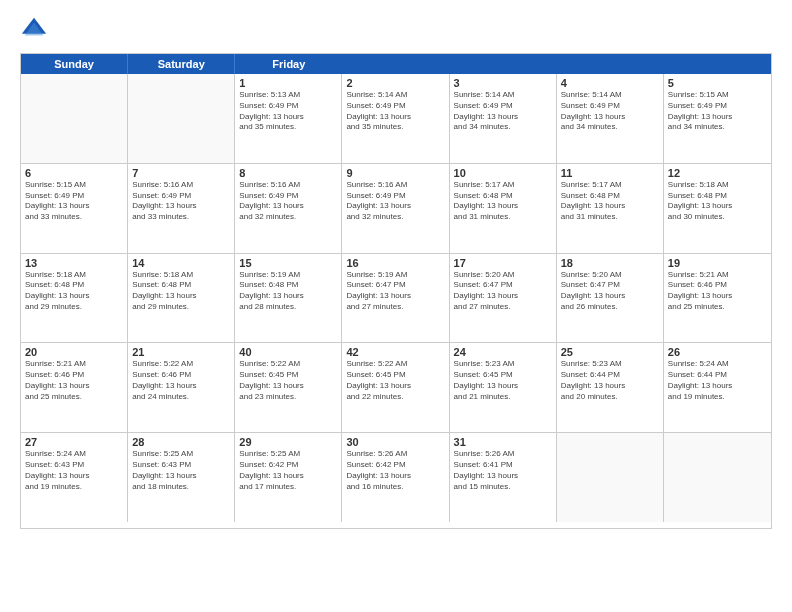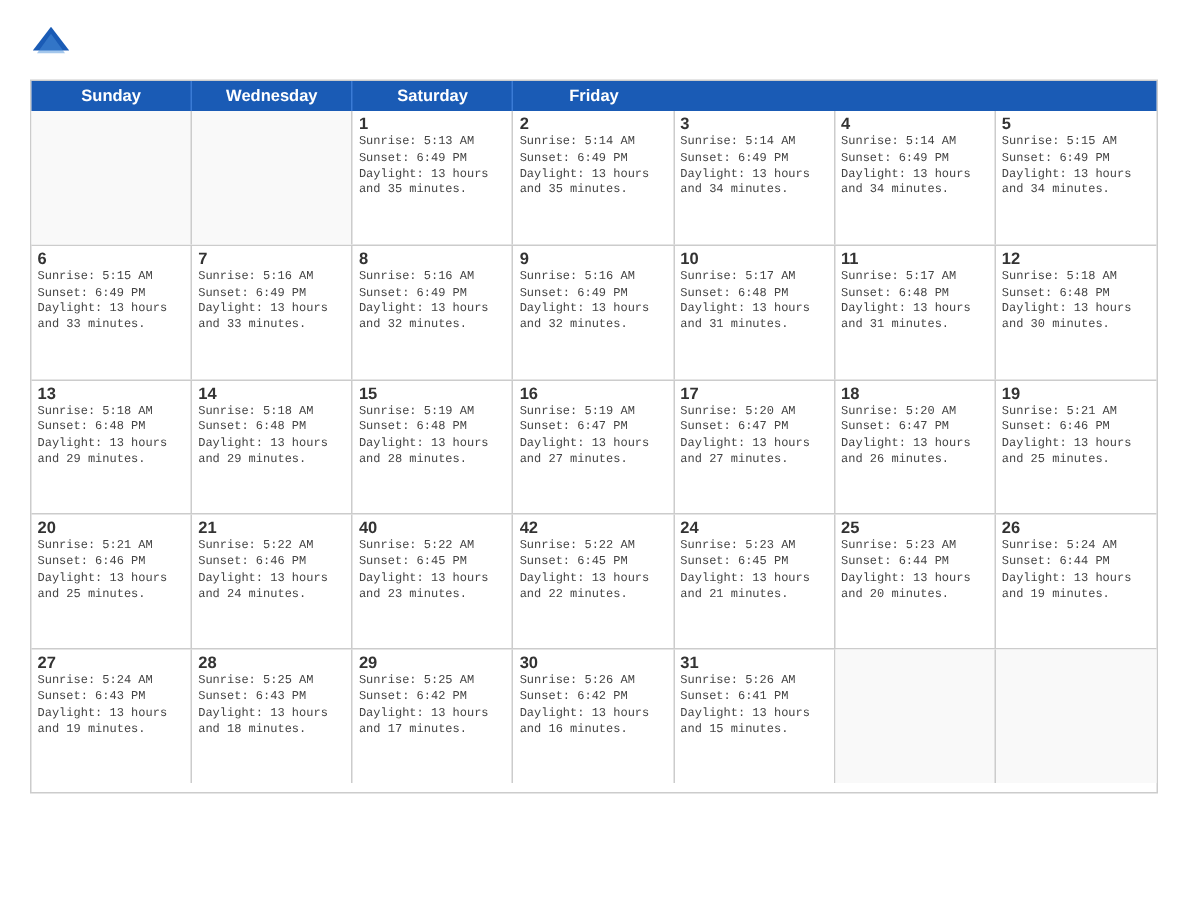--- a/index.html
+++ b/index.html
@@ -104,21 +104,20 @@
       font-size: 11px;
       font-weight: bold;
       color: #333;
       display: block;
       margin-bottom: 1px;
     }
     .cell-text {
       font-size: 8px;
       color: #444;
       line-height: 1.35;
-      font-family: Liberation Mono, monospace;
     }
   </style>
 </head>
 <body>
 
 <div class="page">
   <div class="header">
     <div class="logo">
       <svg class="logo-icon" viewBox="0 0 30 30" xmlns="http://www.w3.org/2000/svg">
         <polygon points="15,3 28,20 2,20" fill="#1a5bb5"></polygon>
@@ -131,21 +130,20 @@
     </div>
     <div class="title-block">
       <div class="month-title"></div>
       <div class="location-title"></div>
     </div>
   </div>
 
   <div class="calendar">
     <div class="cal-header-row">
     <div class="cal-header-cell">Sunday</div>
-        <div class="cal-header-cell">Wednesday</div>
         <div class="cal-header-cell">Saturday</div>
         <div class="cal-header-cell">Friday</div>
       </div>
     <div class="cal-body">
     <div class="cal-row">
           <div class="cal-cell empty"></div>
           <div class="cal-cell empty"></div>
           <div class="cal-cell">
             <span class="day-number">1</span>
             <div class="cell-text">Sunrise: 5:13 AM<br>Sunset: 6:49 PM<br>Daylight: 13 hours<br>and 35 minutes.</div>

